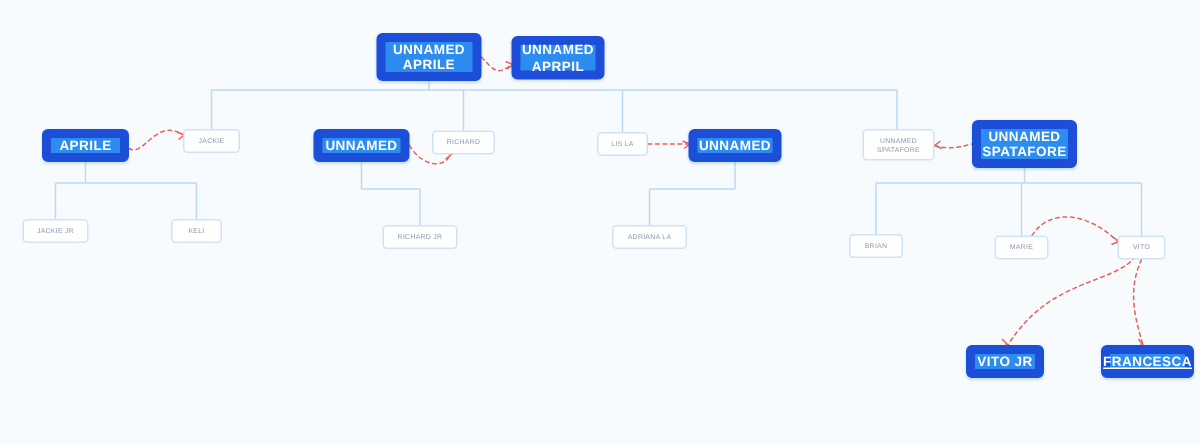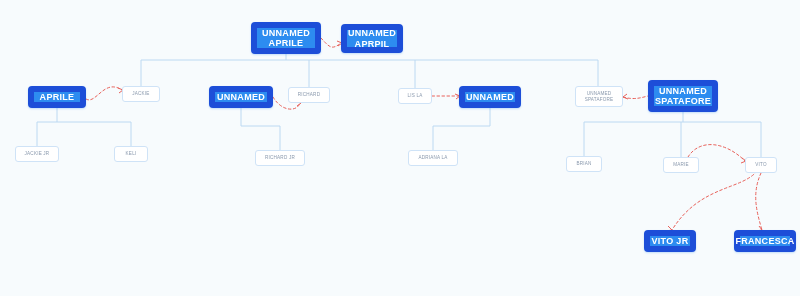--- a/index.html
+++ b/index.html
@@ -140,15 +140,15 @@
 
   <div class="node secondary" style="left:575px; top:86px; width:48px; height:21px;">UNNAMED
 SPATAFORE</div>
   <div class="node primary" style="left:648px; top:80px; width:70px; height:32px;">UNNAMED
 SPATAFORE</div>
   <div class="node secondary" style="left:566px; top:156px; width:36px; height:16px;">BRIAN</div>
   <div class="node secondary" style="left:663px; top:157px; width:36px; height:16px;">MARIE</div>
   <div class="node secondary" style="left:745px; top:157px; width:32px; height:16px;">VITO</div>
 
   <div class="node primary" style="left:644px; top:230px; width:52px; height:22px;">VITO JR</div>
-  <div class="node primary" style="left:734px; top:230px; width:62px; height:22px;">FRANCESCA</div>
+  <div class="node primary" style="left:734px; top:230px; width:62px; height:22px;text-decoration:underline;">FRANCESCA</div>
 
 </div>
 
 </body></html>

